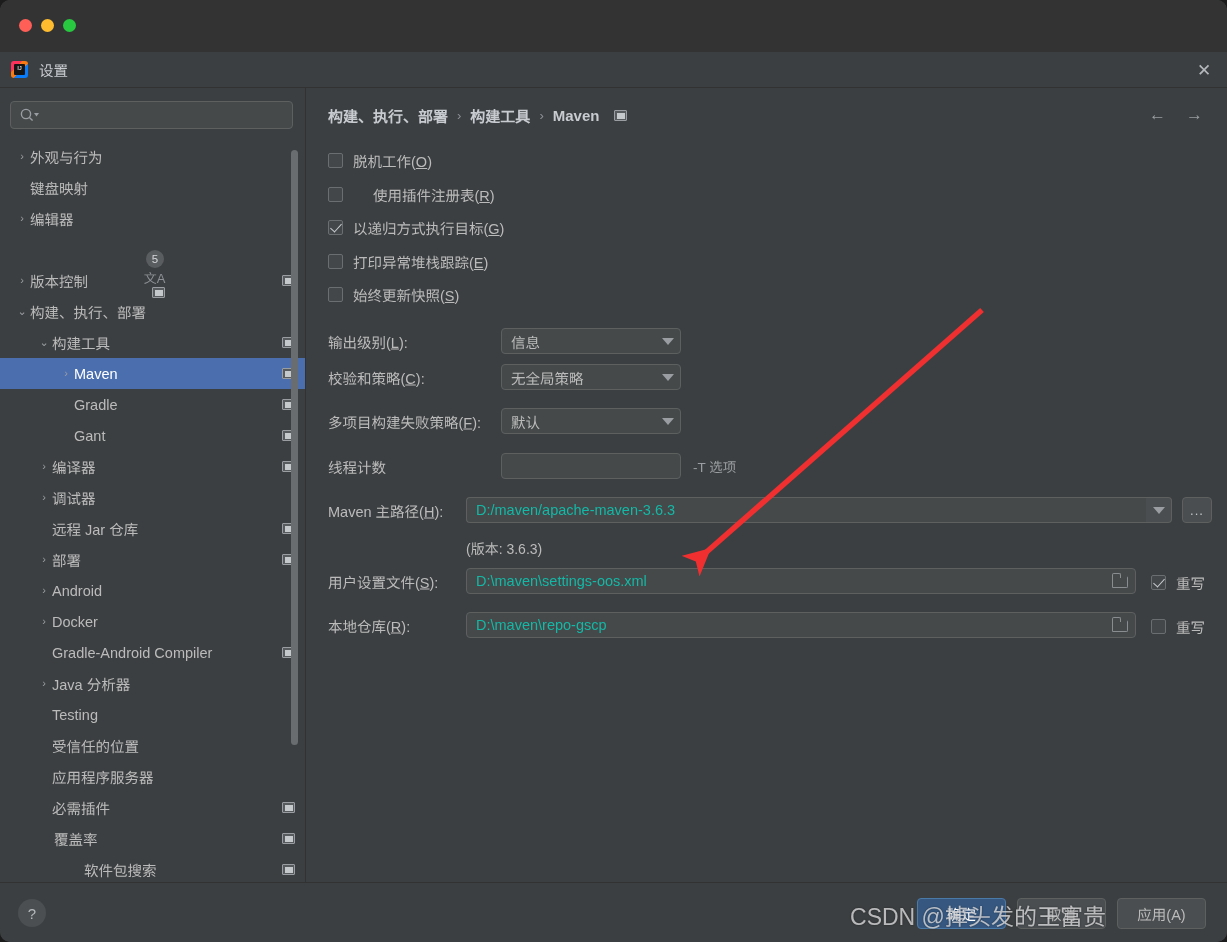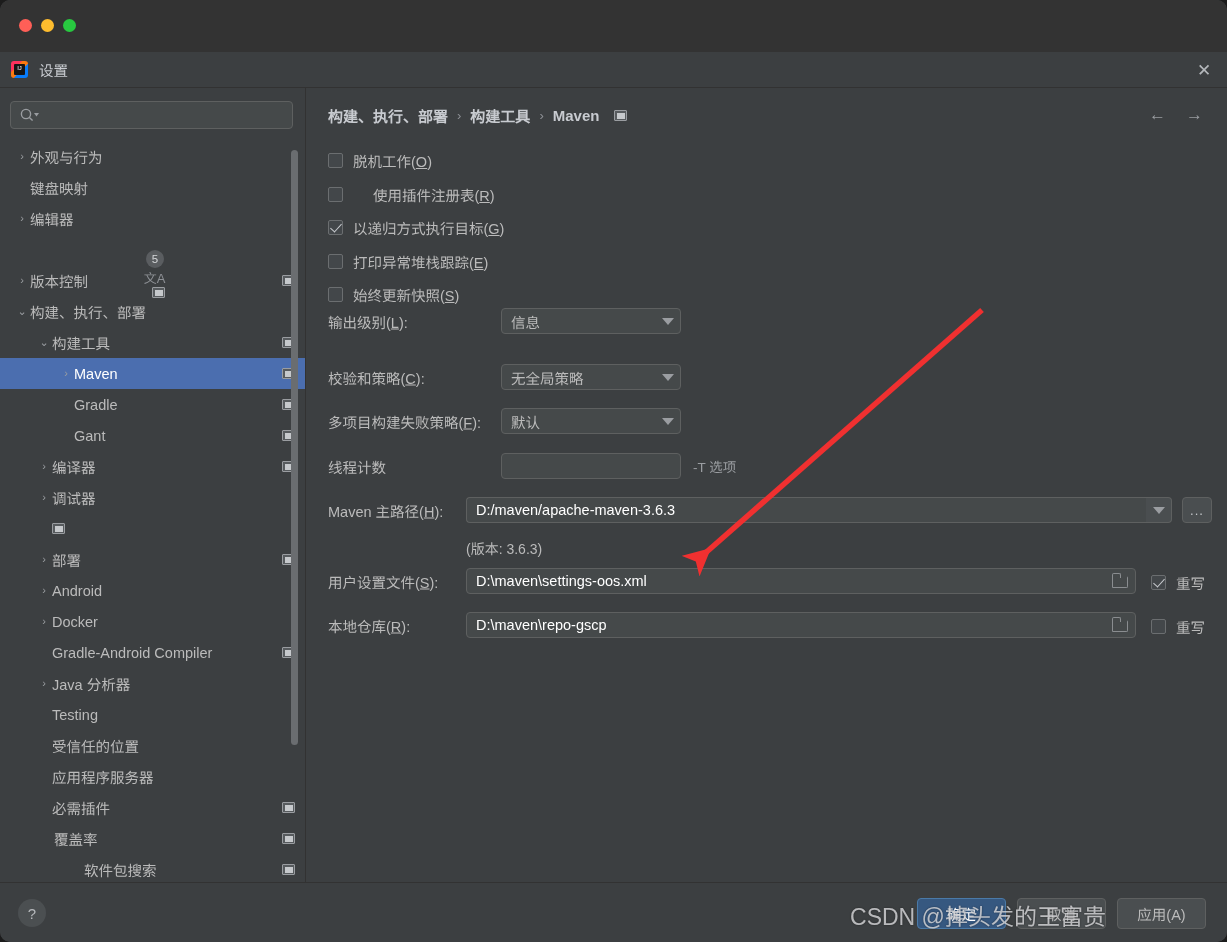--- a/index.html
+++ b/index.html
@@ -197,21 +197,21 @@
   .combo .val { flex: 1 1 auto; }
   .caret {
     width: 0; height: 0; flex: 0 0 auto;
     border-left: 6px solid transparent; border-right: 6px solid transparent;
     border-top: 7px solid #9a9da1;
   }
   .textbox {
     position: absolute; top: 0; height: 26px;
     background: #45494a; border: 1px solid #5e6060; border-radius: 4px;
     display: flex; align-items: center;
-    color: #ffffff; font-size: 14.5px;
+    color: #14b8a6; font-size: 14.5px;
     padding: 0 6px 0 9px;
   }
   .textbox.empty { background: #45494a; }
   .hint {
     position: absolute; top: 50%; transform: translateY(-50%);
     color: #9a9da1; font-size: 13.5px; white-space: nowrap;
   }
   .subnote {
     position: absolute; color: #bbbbbb; font-size: 14px;
   }
@@ -380,20 +380,21 @@
             <span class="chev">›</span>
             <span class="tree-label">编译器</span>
             <span class="proj-icon"></span>
           </div>
           <div class="tree-item" style="padding-left: 36px;">
             <span class="chev">›</span>
             <span class="tree-label">调试器</span>
           </div>
           <div class="tree-item" style="padding-left: 36px;">
             <span class="chev empty">›</span>
+            <span class="tree-label">远程 Jar 仓库</span>
             <span class="proj-icon"></span>
           </div>
           <div class="tree-item" style="padding-left: 36px;">
             <span class="chev">›</span>
             <span class="tree-label">部署</span>
             <span class="proj-icon"></span>
           </div>
           <div class="tree-item" style="padding-left: 36px;">
             <span class="chev">›</span>
             <span class="tree-label">Android</span>
@@ -474,21 +475,21 @@
           <div class="cb-row" style="top: 162.5px;">
             <span class="cbox"></span>
             <span><span>打印异常堆栈跟踪(</span><span class="u">E</span><span>)</span></span>
           </div>
           <div class="cb-row" style="top: 196px;">
             <span class="cbox"></span>
             <span><span>始终更新快照(</span><span class="u">S</span><span>)</span></span>
           </div>
         </div>
       <div id="combo-host">
-          <div class="field-row" style="top: 220px;">
+          <div class="field-row" style="top: 240px;">
             <span class="field-label"><span>输出级别(</span><span class="u">L</span><span>):</span></span>
             <div class="combo">
               <span class="val">信息</span>
               <span class="caret"></span>
             </div>
           </div>
           <div class="field-row" style="top: 276px;">
             <span class="field-label"><span>校验和策略(</span><span class="u">C</span><span>):</span></span>
             <div class="combo">
               <span class="val">无全局策略</span>

